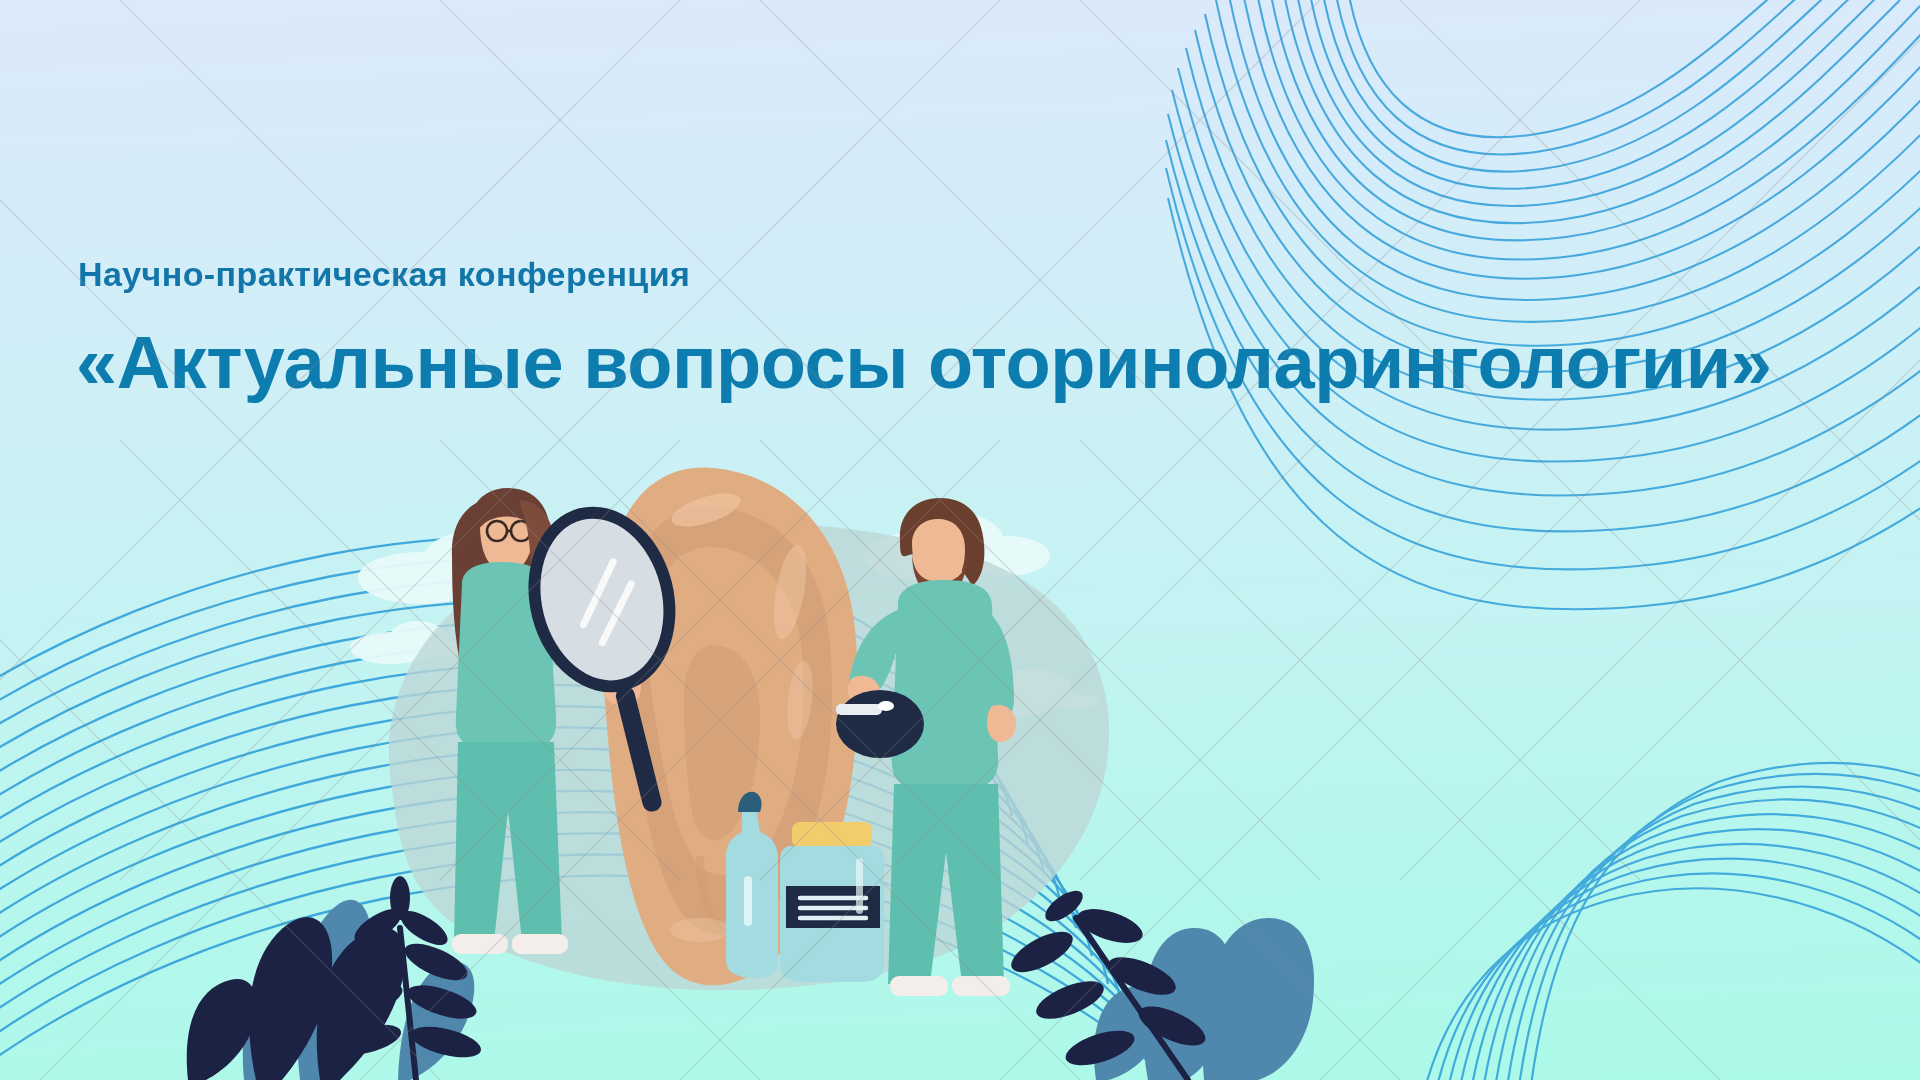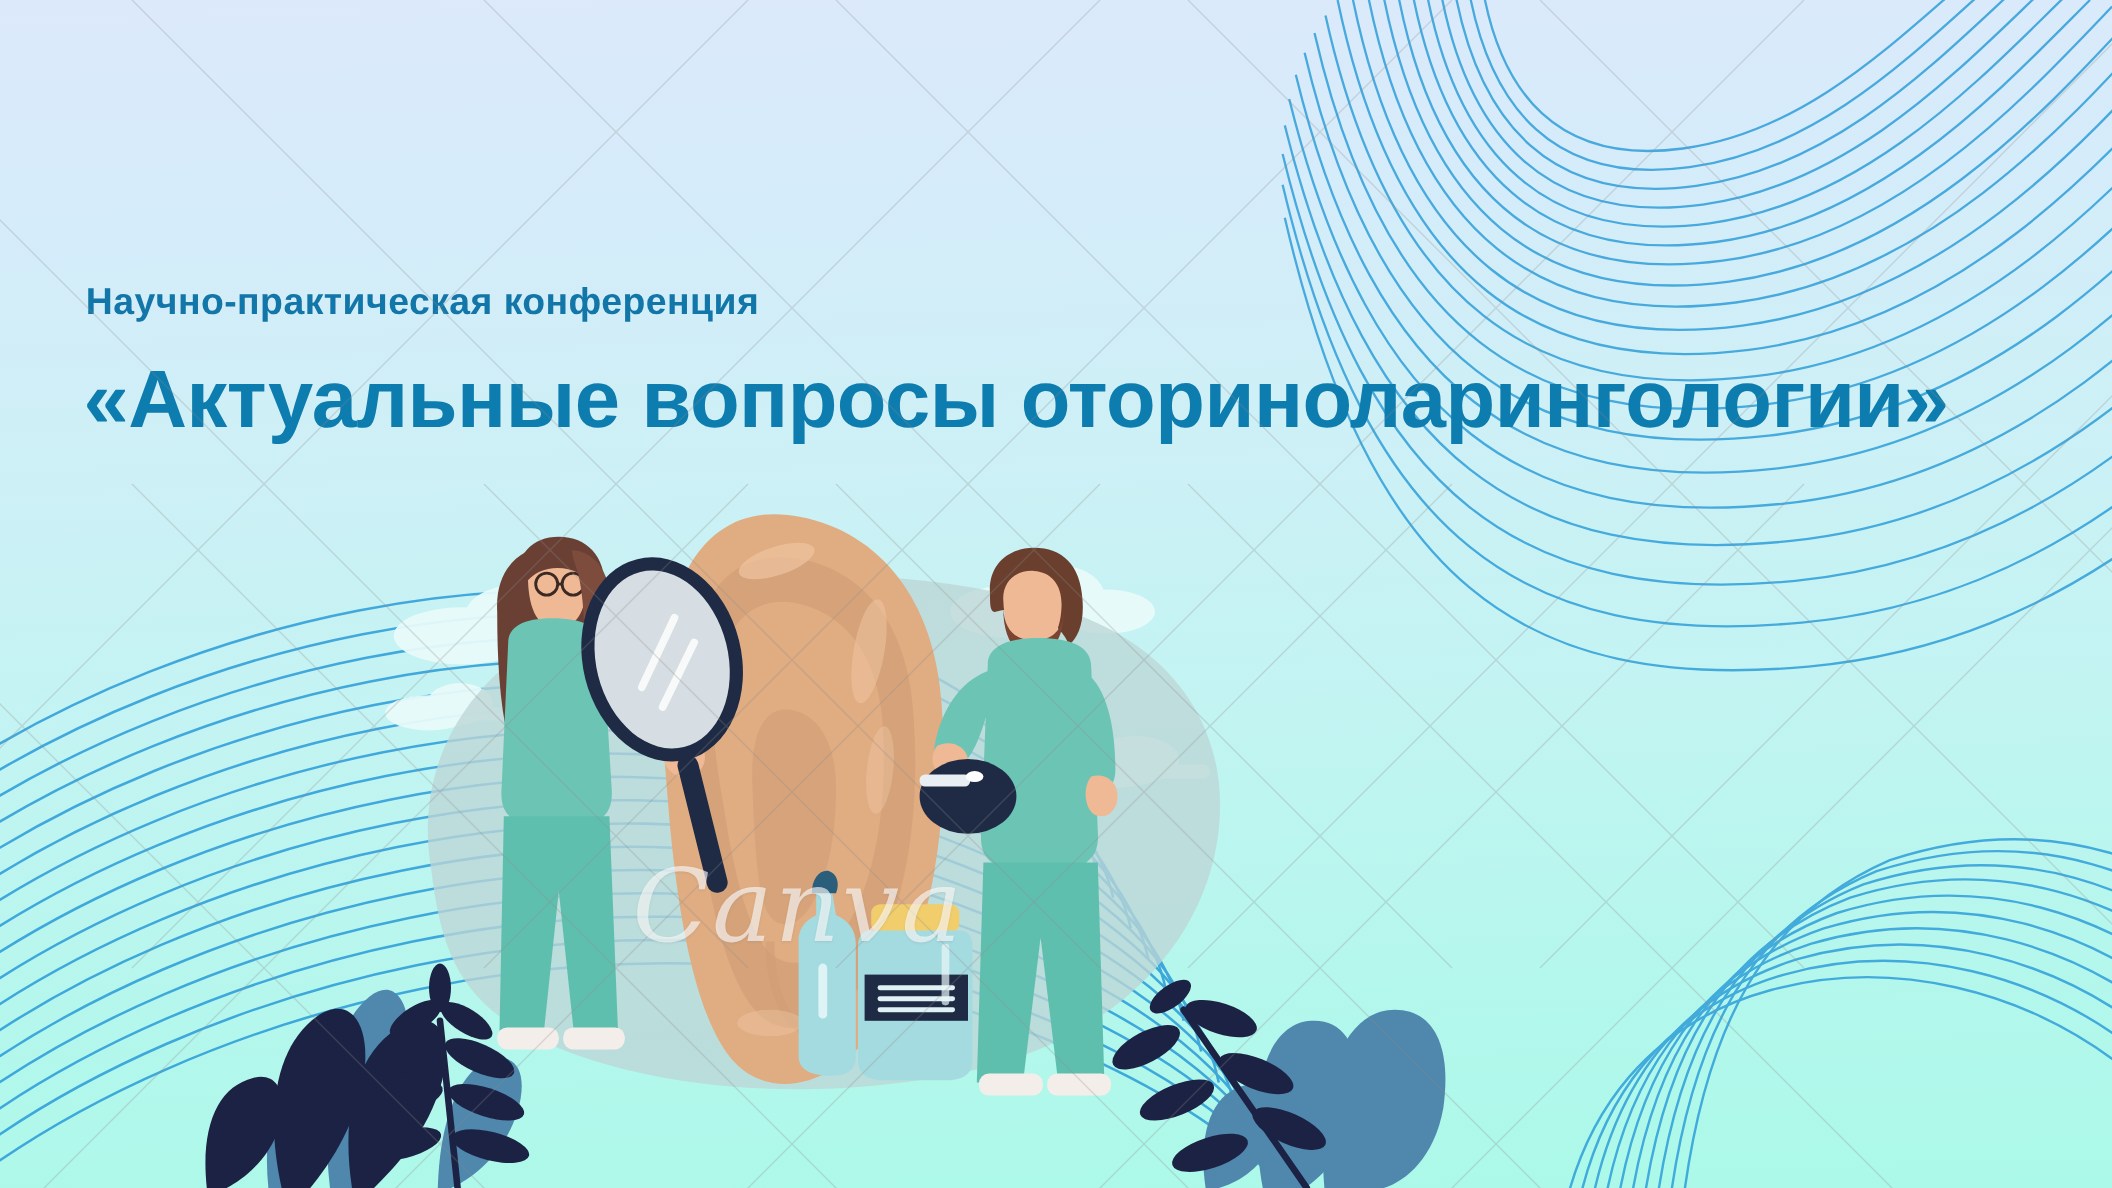--- a/index.html
+++ b/index.html
@@ -326,15 +326,14 @@
       <path d="M1640 0 L760 880"></path>
         <path d="M1960 0 L1080 880"></path>
         <path d="M2280 0 L1400 880"></path>
       <path d="M680 440 L-200 1320"></path>
         <path d="M1000 440 L120 1320"></path>
         <path d="M1320 440 L440 1320"></path>
       <path d="M1640 440 L760 1320"></path>
         <path d="M1960 440 L1080 1320"></path>
     </g>
   </svg>
-  <div id="canva-wordmark">Canva</div>
 
 </div>
 
 </body></html>

